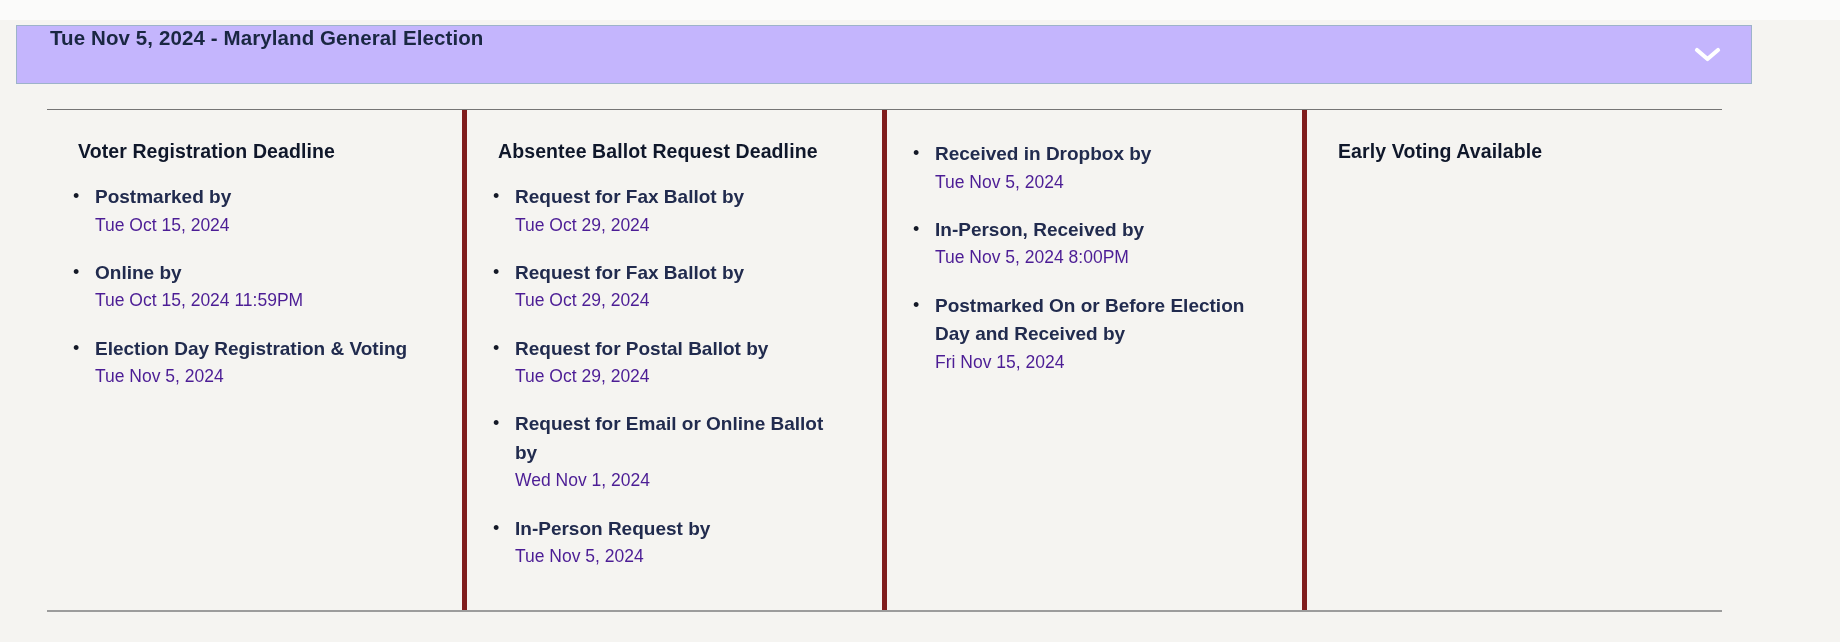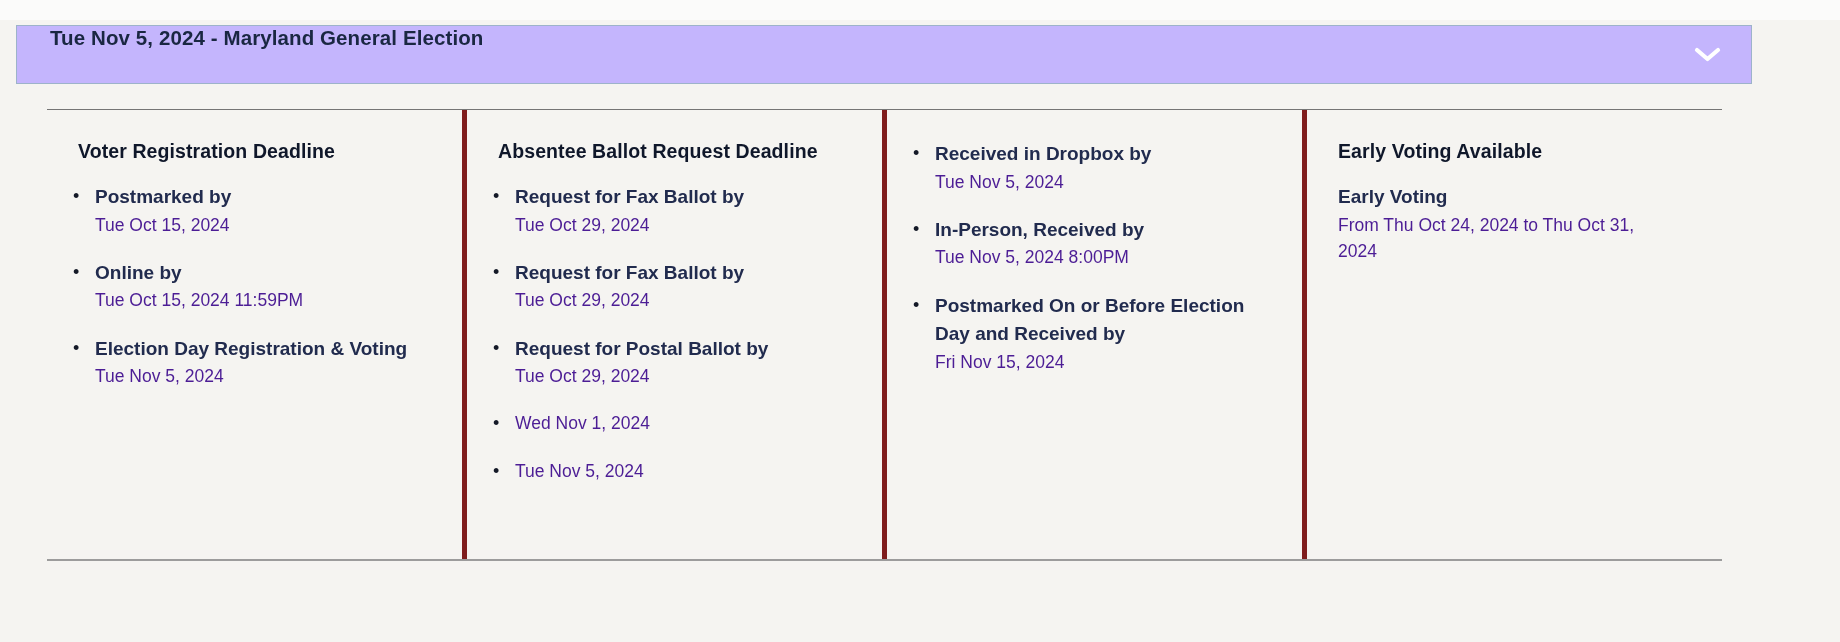--- a/index.html
+++ b/index.html
@@ -132,26 +132,28 @@
     <div class="item">
       <span class="bullet"></span>
       <div class="item-text">
         <div class="item-label">Request for Postal Ballot by</div>
         <div class="item-value">Tue Oct 29, 2024</div>
       </div>
     </div>
     <div class="item">
       <span class="bullet"></span>
       <div class="item-text">
+        <div class="item-label">Request for Email or Online Ballot by</div>
         <div class="item-value">Wed Nov 1, 2024</div>
       </div>
     </div>
     <div class="item">
       <span class="bullet"></span>
       <div class="item-text">
+        <div class="item-label">In-Person Request by</div>
         <div class="item-value">Tue Nov 5, 2024</div>
       </div>
     </div>
   </div>
 
   <div class="col col-3">
     <div class="item">
       <span class="bullet"></span>
       <div class="item-text">
         <div class="item-label">Received in Dropbox by</div>
@@ -169,22 +171,15 @@
       <span class="bullet"></span>
       <div class="item-text">
         <div class="item-label">Postmarked On or Before Election Day and Received by</div>
         <div class="item-value">Fri Nov 15, 2024</div>
       </div>
     </div>
   </div>
 
   <div class="col col-4">
     <h3 class="col-heading">Early Voting Available</h3>
-    <div class="item no-bullet">
-
-      <div class="item-text">
-        <div class="item-label">Early Voting</div>
-        <div class="item-value">From Thu Oct 24, 2024 to Thu Oct 31, 2024</div>
-      </div>
-    </div>
   </div>
 
 </div>
 
 </body></html>

